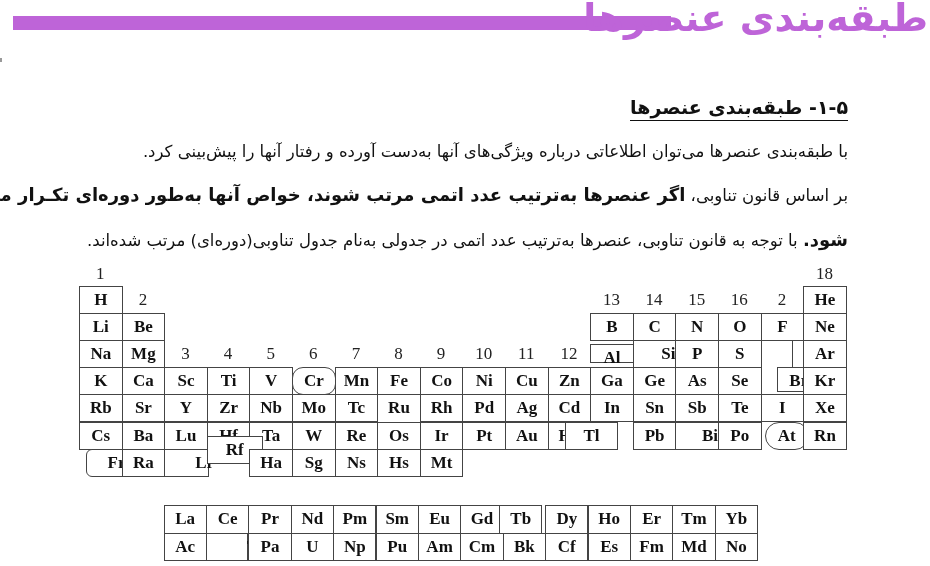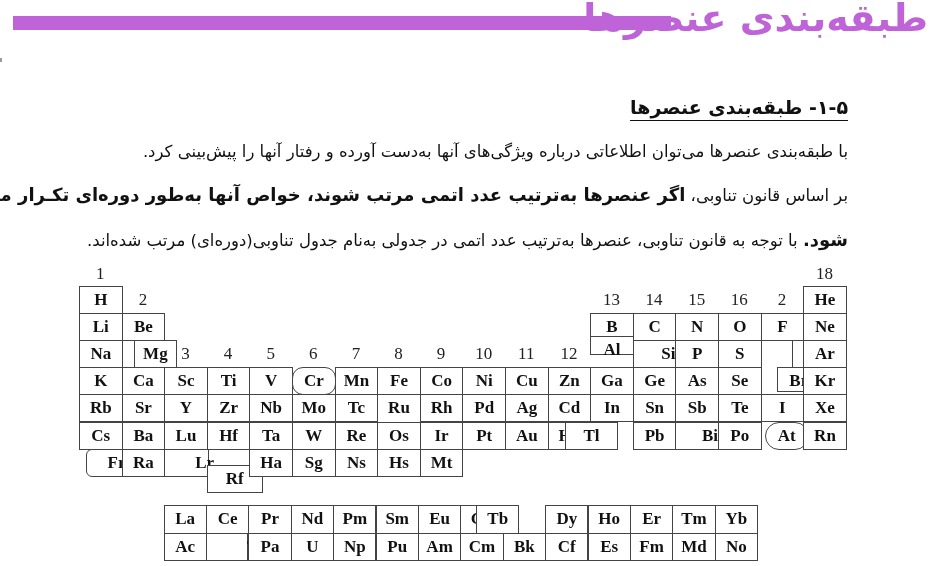--- a/index.html
+++ b/index.html
@@ -58,22 +58,22 @@
     <div class="cell" style="left: 803.2px; top: 286px; height: 28.1px; width: 43.6px;">He</div>
     <div class="cell" style="left: 79px; top: 313.1px; height: 28.1px; width: 43.6px;">Li</div>
     <div class="cell" style="left: 121.6px; top: 313.1px; height: 28.1px; width: 43.6px;">Be</div>
     <div class="cell" style="left: 590.2px; top: 313.1px; height: 28.1px; width: 43.6px;">B</div>
     <div class="cell" style="left: 632.8px; top: 313.1px; height: 28.1px; width: 43.6px;">C</div>
     <div class="cell" style="left: 675.4px; top: 313.1px; height: 28.1px; width: 43.6px;">N</div>
     <div class="cell" style="left: 718px; top: 313.1px; height: 28.1px; width: 43.6px;">O</div>
     <div class="cell" style="left: 760.6px; top: 313.1px; height: 28.1px; width: 43.6px;">F</div>
     <div class="cell" style="left: 803.2px; top: 313.1px; height: 28.1px; width: 43.6px;">Ne</div>
     <div class="cell" style="left: 79px; top: 340.2px; height: 28.1px; width: 43.6px;">Na</div>
-    <div class="cell" style="left: 121.6px; top: 340.2px; height: 28.1px; width: 43.6px; margin-left: 12px;">Mg</div>
-    <div class="cell" style="left: 590.2px; top: 336px; height: 19px; width: 43.6px;">Al</div>
+    <div class="cell" style="left: 121.6px; top: 340.2px; height: 28.1px; width: 43.6px;">Mg</div>
+    <div class="cell" style="left: 590.2px; top: 344px; height: 19px; width: 43.6px;">Al</div>
     <div class="cell" style="left: 632.8px; top: 340.2px; height: 28.1px; width: 43.6px; text-align: right;">Si</div>
     <div class="cell" style="left: 675.4px; top: 340.2px; height: 28.1px; width: 43.6px;">P</div>
     <div class="cell" style="left: 718px; top: 340.2px; height: 28.1px; width: 43.6px;">S</div>
     <div class="cell" style="left: 760.6px; top: 340.2px; height: 28.1px; width: 43.6px; margin-left: 31px;">Cl</div>
     <div class="cell" style="left: 803.2px; top: 340.2px; height: 37px; width: 43.6px;">Ar</div>
     <div class="cell" style="left: 79px; top: 367.3px; height: 28.1px; width: 43.6px;">K</div>
     <div class="cell" style="left: 121.6px; top: 367.3px; height: 28.1px; width: 43.6px;">Ca</div>
     <div class="cell" style="left: 164.2px; top: 367.3px; height: 28.1px; width: 43.6px;">Sc</div>
     <div class="cell" style="left: 206.8px; top: 367.3px; height: 28.1px; width: 43.6px;">Ti</div>
     <div class="cell" style="left: 249.4px; top: 367.3px; height: 28.1px; width: 43.6px;">V</div>
@@ -122,35 +122,35 @@
     <div class="cell" style="left: 547.6px; top: 421.5px; height: 28.1px; width: 43.6px;">Hg</div>
     <div class="cell" style="left: 565px; top: 421.5px; height: 28.1px; width: 53px;">Tl</div>
     <div class="cell" style="left: 632.8px; top: 421.5px; height: 28.1px; width: 43.6px;">Pb</div>
     <div class="cell" style="left: 675.4px; top: 421.5px; height: 28.1px; width: 43.6px; text-align: right;">Bi</div>
     <div class="cell" style="left: 718px; top: 421.5px; height: 28.1px; width: 43.6px;">Po</div>
     <div class="cell" style="left: 765px; top: 421.5px; height: 28.1px; width: 43.6px; border-radius: 14px;">At</div>
     <div class="cell" style="left: 803.2px; top: 421.5px; height: 28.1px; width: 43.6px;">Rn</div>
     <div class="cell" style="left: 86px; top: 448.6px; height: 28.1px; width: 61px; border-radius: 6px;">Fr</div>
     <div class="cell" style="left: 121.6px; top: 448.6px; height: 28.1px; width: 43.6px;">Ra</div>
     <div class="cell" style="left: 164.2px; top: 448.6px; height: 28.1px; width: 45px; padding-left: 30px;">Lr</div>
-    <div class="cell" style="left: 206.8px; top: 465px; height: 28.1px; width: 56px;">Rf</div>
+    <div class="cell" style="left: 206.8px; top: 436px; height: 28.1px; width: 56px;">Rf</div>
     <div class="cell" style="left: 249.4px; top: 448.6px; height: 28.1px; width: 43.6px;">Ha</div>
     <div class="cell" style="left: 292px; top: 448.6px; height: 28.1px; width: 43.6px;">Sg</div>
     <div class="cell" style="left: 334.6px; top: 448.6px; height: 28.1px; width: 43.6px;">Ns</div>
     <div class="cell" style="left: 377.2px; top: 448.6px; height: 28.1px; width: 43.6px;">Hs</div>
     <div class="cell" style="left: 419.8px; top: 448.6px; height: 28.1px; width: 43.6px;">Mt</div>
     <div class="cell" style="left: 163.5px; top: 505px; width: 43.4px; height: 28.5px;">La</div>
     <div class="cell" style="left: 205.9px; top: 505px; width: 43.4px; height: 28.5px;">Ce</div>
     <div class="cell" style="left: 248.3px; top: 505px; width: 43.4px; height: 28.5px;">Pr</div>
     <div class="cell" style="left: 290.7px; top: 505px; width: 43.4px; height: 28.5px;">Nd</div>
     <div class="cell" style="left: 333.1px; top: 505px; width: 43.4px; height: 28.5px;">Pm</div>
     <div class="cell" style="left: 375.5px; top: 505px; width: 43.4px; height: 28.5px;">Sm</div>
     <div class="cell" style="left: 417.9px; top: 505px; width: 43.4px; height: 28.5px;">Eu</div>
     <div class="cell" style="left: 460.3px; top: 505px; width: 43.4px; height: 28.5px;">Gd</div>
-    <div class="cell" style="left: 476px; top: 505px; width: 43.4px; height: 28.5px;">Tb</div>
+    <div class="cell" style="left: 499px; top: 505px; width: 43.4px; height: 28.5px;">Tb</div>
     <div class="cell" style="left: 545.1px; top: 505px; width: 43.4px; height: 28.5px;">Dy</div>
     <div class="cell" style="left: 587.5px; top: 505px; width: 43.4px; height: 28.5px;">Ho</div>
     <div class="cell" style="left: 629.9px; top: 505px; width: 43.4px; height: 28.5px;">Er</div>
     <div class="cell" style="left: 672.3px; top: 505px; width: 43.4px; height: 28.5px;">Tm</div>
     <div class="cell" style="left: 714.7px; top: 505px; width: 43.4px; height: 28.5px;">Yb</div>
     <div class="cell" style="left: 163.5px; top: 532.5px; width: 43.4px; height: 28.5px;">Ac</div>
     <div class="cell" style="left: 205.9px; top: 532.5px; width: 36px; height: 28.5px; padding-left: 40px;">Th</div>
     <div class="cell" style="left: 248.3px; top: 532.5px; width: 43.4px; height: 28.5px;">Pa</div>
     <div class="cell" style="left: 290.7px; top: 532.5px; width: 43.4px; height: 28.5px;">U</div>
     <div class="cell" style="left: 333.1px; top: 532.5px; width: 43.4px; height: 28.5px;">Np</div>

